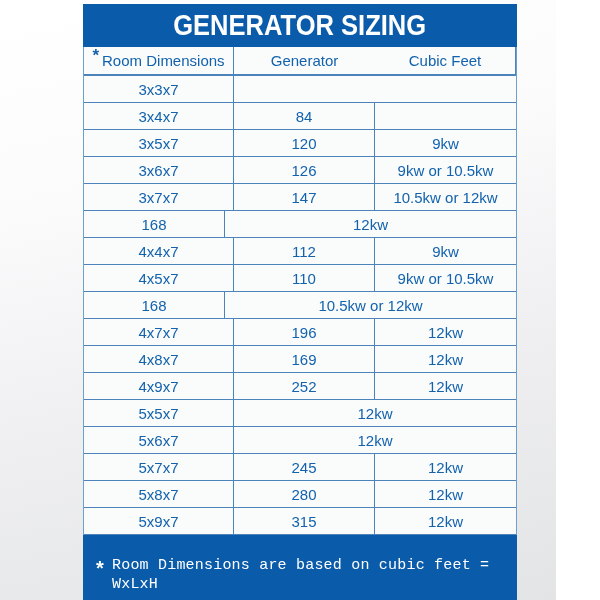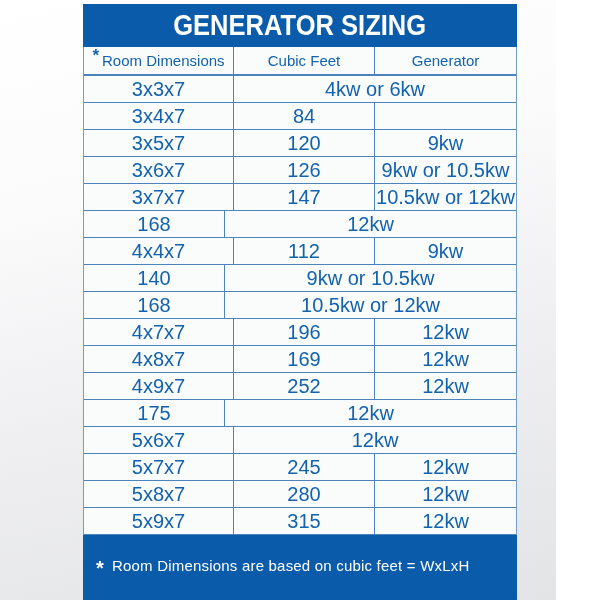--- a/index.html
+++ b/index.html
@@ -52,21 +52,21 @@
   }
   .tr.header-row {
     height: 29px;
     border-bottom: 2px solid #4c83bb;
   }
   .td {
     display: flex;
     align-items: center;
     justify-content: center;
     color: #1262ae;
-    font-size: 20px;
+    font-size: 15px;
     box-sizing: border-box;
     white-space: nowrap;
   }
   .c1 { width: 150px; border-right: 1px solid #4c83bb; }
   .c2 { width: 141px; border-right: 1px solid #4c83bb; }
   .c3 { flex: 1; }
   .header-row .td { font-size: 15px; }
   .sup-ast {
     font-weight: bold;
     font-size: 17px;
@@ -85,46 +85,45 @@
     display: flex;
     align-items: flex-start;
   }
   .footer-ast {
     font-size: 20px;
     font-weight: bold;
     line-height: 15px;
     transform: translateY(5px);
     margin-right: 8px;
   }
-  .footer-text { line-height: 19px; }
+  .footer-text { line-height: 19px; font-family: Liberation Mono, monospace; }
 </style>
 </head>
 <body>
 
 <div class="canvas">
   <div class="flyer">
 
     <div class="title-band">
       <div class="title-text">GENERATOR SIZING</div>
     </div>
 
     <div class="grid">
 
       <div class="tr header-row">
         <div class="td c1">
             <span class="sup-ast">*</span>
             <span>Room Dimensions</span>
           </div>
+        <div class="td c3">Generator</div>
         <div class="td c2">Cubic Feet</div>
-        <div class="td c3">Generator</div>
       </div>
 
       <div class="tr">
         <div class="td c1">3x3x7</div>
-        <div class="td c3">4kw or 6kw</div>
       </div>
       <div class="tr">
         <div class="td c1">3x4x7</div>
         <div class="td c2">84</div>
       </div>
       <div class="tr">
         <div class="td c1">3x5x7</div>
         <div class="td c2">120</div>
         <div class="td c3">9kw</div>
       </div>
@@ -141,21 +140,22 @@
       <div class="tr">
         <div class="td c2">168</div>
         <div class="td c3">12kw</div>
       </div>
       <div class="tr">
         <div class="td c1">4x4x7</div>
         <div class="td c2">112</div>
         <div class="td c3">9kw</div>
       </div>
       <div class="tr">
-        <div class="td c2">140</div>
+        <div class="td c1">4x5x7</div>
+        <div class="td c2">110</div>
         <div class="td c3">9kw or 10.5kw</div>
       </div>
       <div class="tr">
         <div class="td c2">168</div>
         <div class="td c3">10.5kw or 12kw</div>
       </div>
       <div class="tr">
         <div class="td c1">4x7x7</div>
         <div class="td c2">196</div>
         <div class="td c3">12kw</div>
@@ -164,21 +164,21 @@
         <div class="td c1">4x8x7</div>
         <div class="td c2">169</div>
         <div class="td c3">12kw</div>
       </div>
       <div class="tr">
         <div class="td c1">4x9x7</div>
         <div class="td c2">252</div>
         <div class="td c3">12kw</div>
       </div>
       <div class="tr">
-        <div class="td c2">175</div>
+        <div class="td c1">5x5x7</div>
         <div class="td c3">12kw</div>
       </div>
       <div class="tr">
         <div class="td c1">5x6x7</div>
         <div class="td c3">12kw</div>
       </div>
       <div class="tr">
         <div class="td c1">5x7x7</div>
         <div class="td c2">245</div>
         <div class="td c3">12kw</div>

